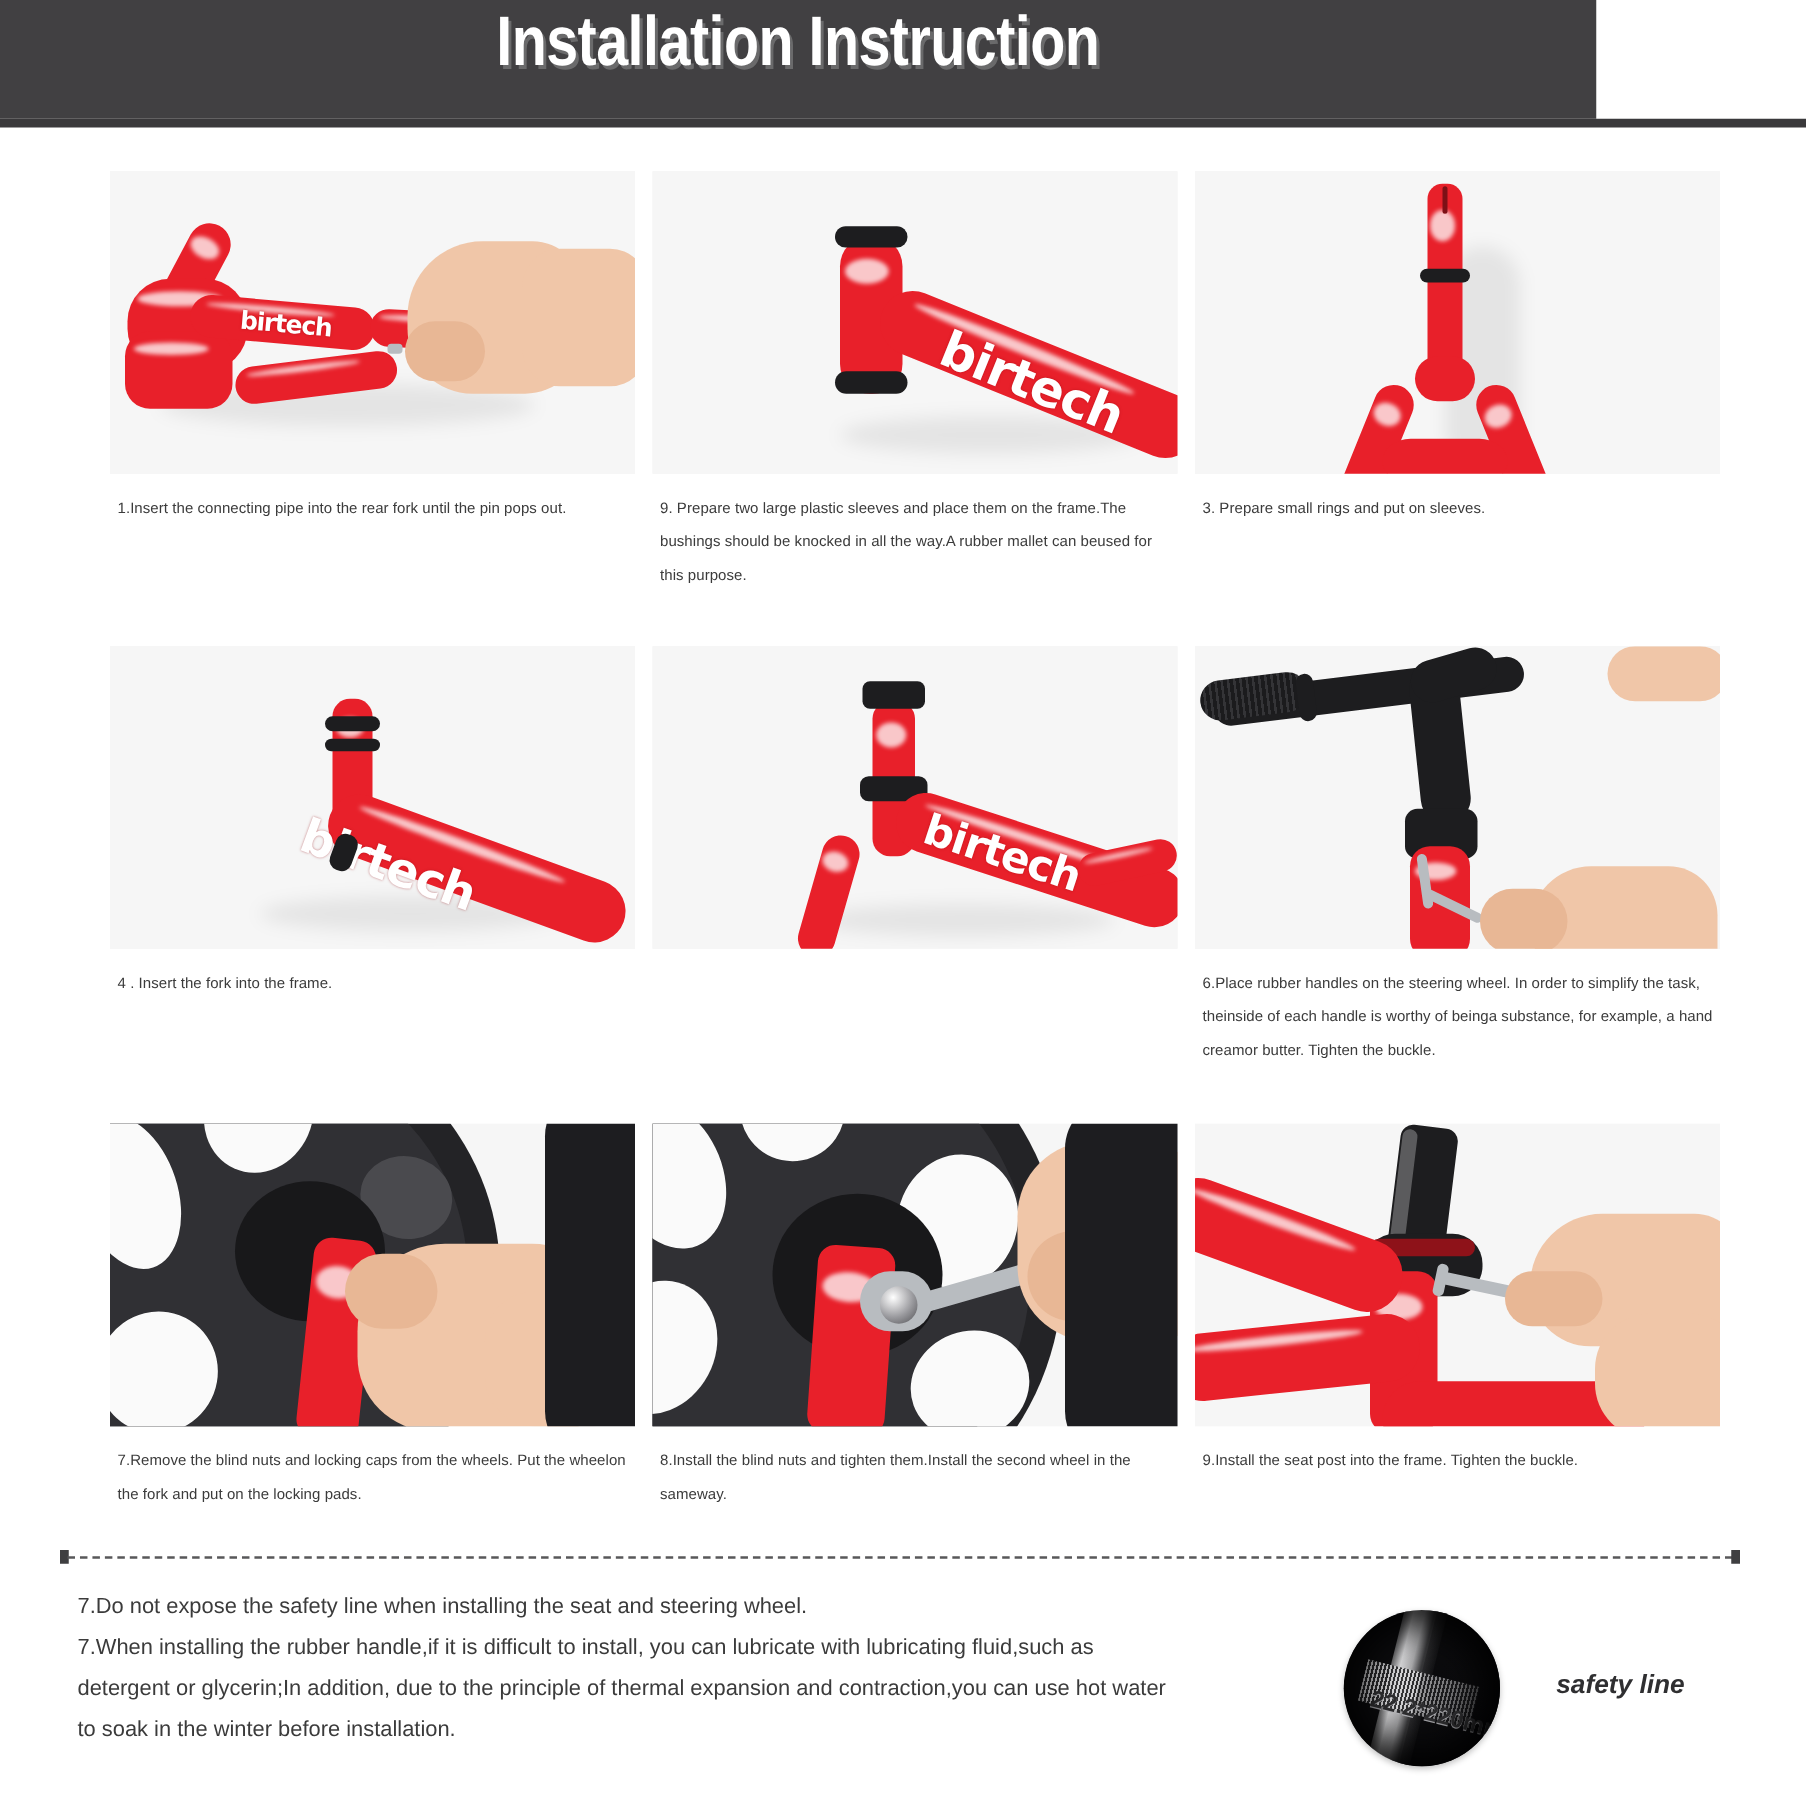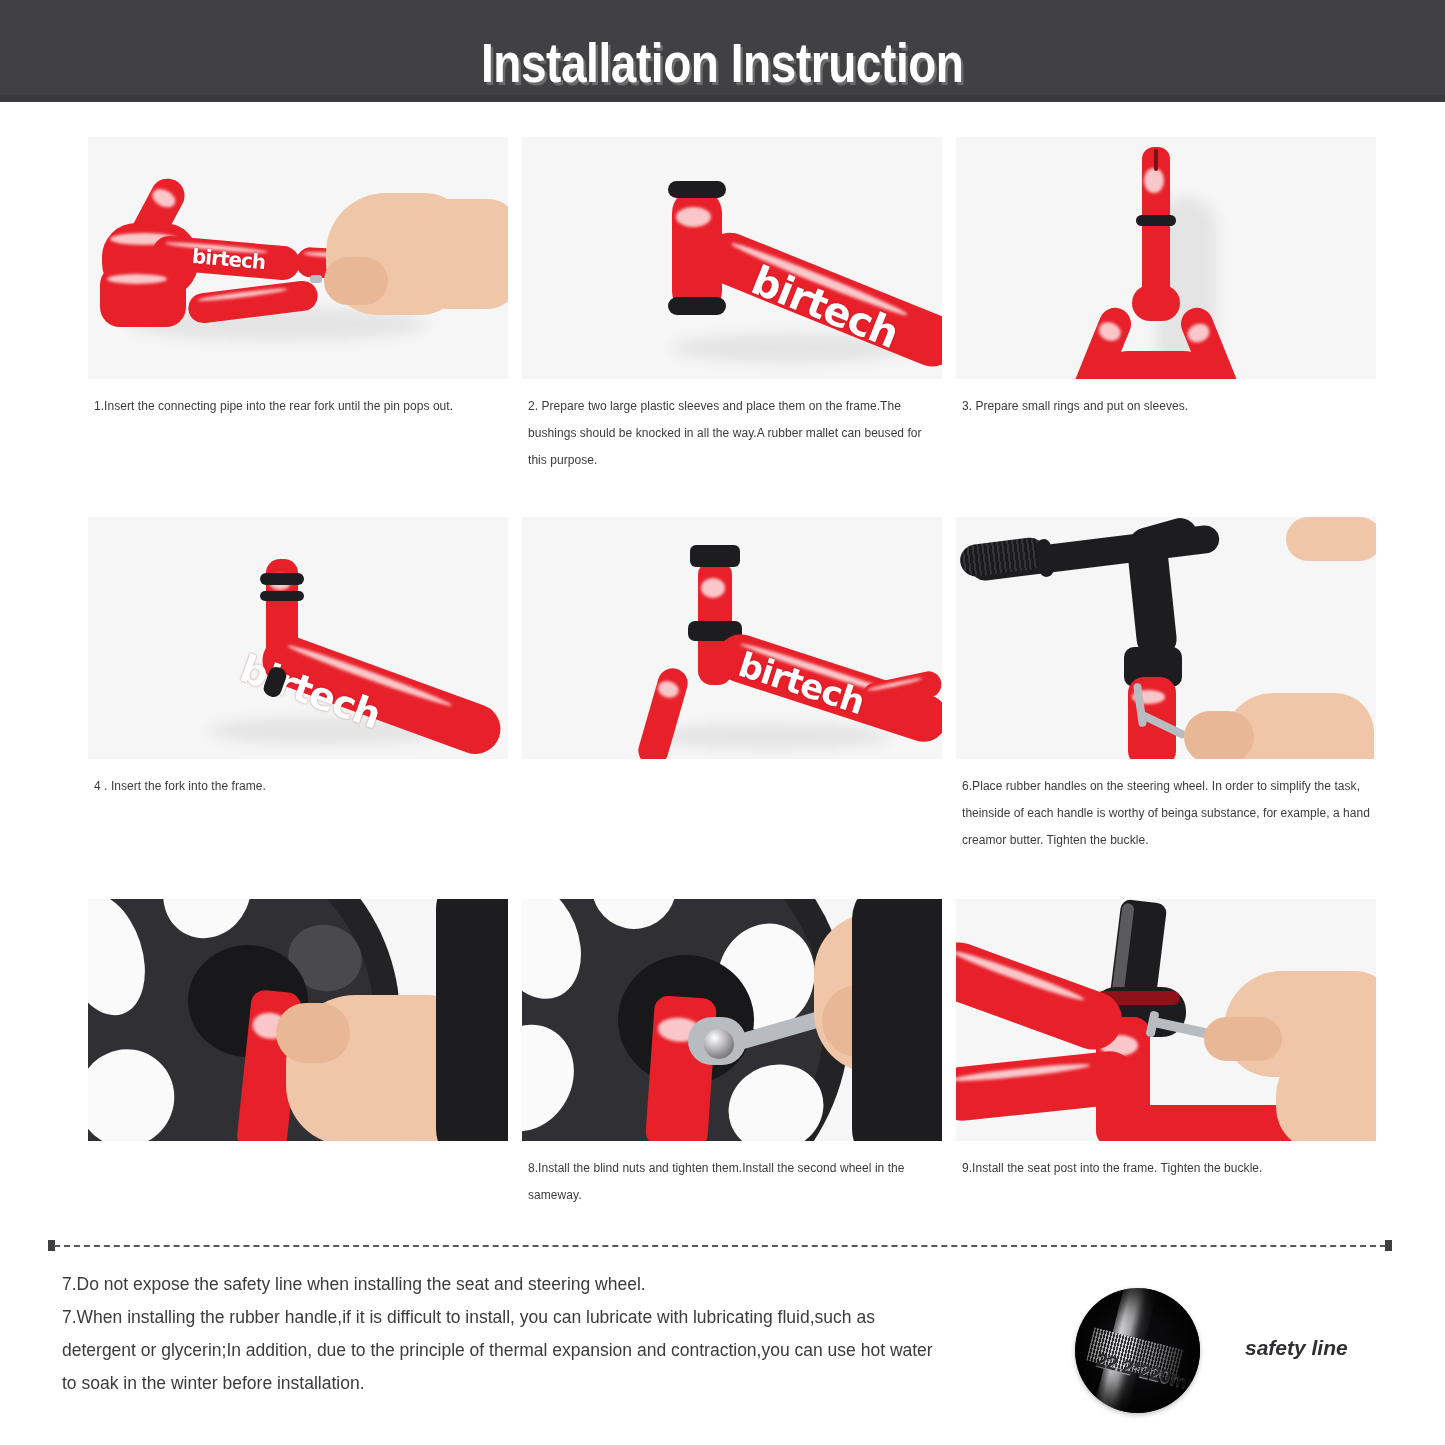--- a/index.html
+++ b/index.html
@@ -7,23 +7,23 @@
   body{
     width:1445px;height:1445px;
     background:#ffffff;
     font-family:"Liberation Sans","DejaVu Sans",sans-serif;
     overflow:hidden;
     position:relative;
   }
 
   
   .header{
-    position:absolute;left:0;top:0;width:1445px;height:95px;
+    position:absolute;left:0;top:0;width:1277px;height:95px;
     background:#414042;
-    display:flex;align-items:flex-end;justify-content:center;
+    display:flex;align-items:flex-start;justify-content:center;
   }
   .header-title{
     color:#ffffff;
     font-size:56px;
     font-weight:bold;
     letter-spacing:-0.5px;
     transform:scaleX(0.82);
     transform-origin:center;
     text-shadow:3px 3px 0 rgba(120,120,122,0.75);
     white-space:nowrap;
@@ -194,21 +194,21 @@
           <div class="tube sheen" style="left:150px;top:52px;width:50px;height:126px;border-radius:24px;"></div>
 
           <div class="blk" style="left:146px;top:44px;width:58px;height:17px;border-radius:9px;"></div>
 
           <div class="blk" style="left:146px;top:160px;width:58px;height:18px;border-radius:9px;"></div>
 
           <div class="tube sheen" style="left:184px;top:86px;width:270px;height:52px;transform:rotate(22deg);transform-origin:left center;border-radius:26px;"></div>
           <div class="logo" style="left:232px;top:118px;font-size:40px;transform:rotate(22deg);transform-origin:left center;">birtech</div>
         </div>
       </div>
-      <div class="caption">2. Prepare two large plastic sleeves and place them on the frame.The bushings should be knocked in all the way.A rubber mallet can beused for this purpose.</div>
+      <div class="caption">9. Prepare two large plastic sleeves and place them on the frame.The bushings should be knocked in all the way.A rubber mallet can beused for this purpose.</div>
     </div>
 
     <div class="cell">
       <div class="photo">
         <div class="scene white">
           <div class="shadow" style="left:200px;top:60px;width:60px;height:180px;border-radius:40px;"></div>
 
           <div class="tube sheen" style="left:186px;top:10px;width:28px;height:152px;border-radius:12px;"></div>
 
           <div style="position:absolute;left:198px;top:12px;width:4px;height:22px;background:#7d1016;border-radius:2px;"></div>
@@ -312,20 +312,21 @@
 
           <div style="position:absolute;left:190px;top:120px;width:34px;height:34px;border-radius:50%;background:radial-gradient(circle at 35% 30%,#ffffff,#9a9a9e 55%,#5a5a5e);"></div>
 
           <div class="skin" style="left:198px;top:96px;width:200px;height:150px;border-radius:70px 60px 40px 60px;"></div>
           <div class="skin2" style="left:188px;top:104px;width:74px;height:60px;border-radius:34px;"></div>
           <div class="skin" style="left:300px;top:134px;width:126px;height:108px;border-radius:40px;"></div>
 
           <div style="position:absolute;left:348px;top:-30px;width:110px;height:300px;border-radius:40px;background:#1d1d20;"></div>
         </div>
       </div>
+      <div class="caption">7.Remove the blind nuts and locking caps from the wheels. Put the wheelon the fork and put on the locking pads.</div>
     </div>
 
     <div class="cell">
       <div class="photo">
         <div class="scene white">
           <div style="position:absolute;left:-120px;top:-104px;width:448px;height:448px;border-radius:50%;background:#232326;"></div>
           <div style="position:absolute;left:-94px;top:-78px;width:396px;height:396px;border-radius:50%;background:#303034;"></div>
           <div style="position:absolute;left:-30px;top:-20px;width:86px;height:122px;border-radius:50%;background:#fafafa;transform:rotate(-22deg);"></div>
           <div style="position:absolute;left:-44px;top:124px;width:94px;height:110px;border-radius:50%;background:#fafafa;transform:rotate(28deg);"></div>
           <div style="position:absolute;left:70px;top:-54px;width:84px;height:84px;border-radius:50%;background:#fafafa;transform:rotate(12deg);"></div>

